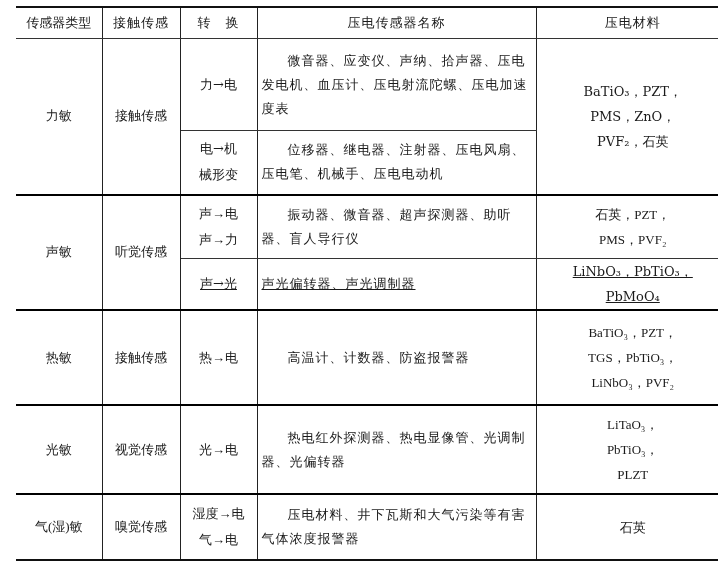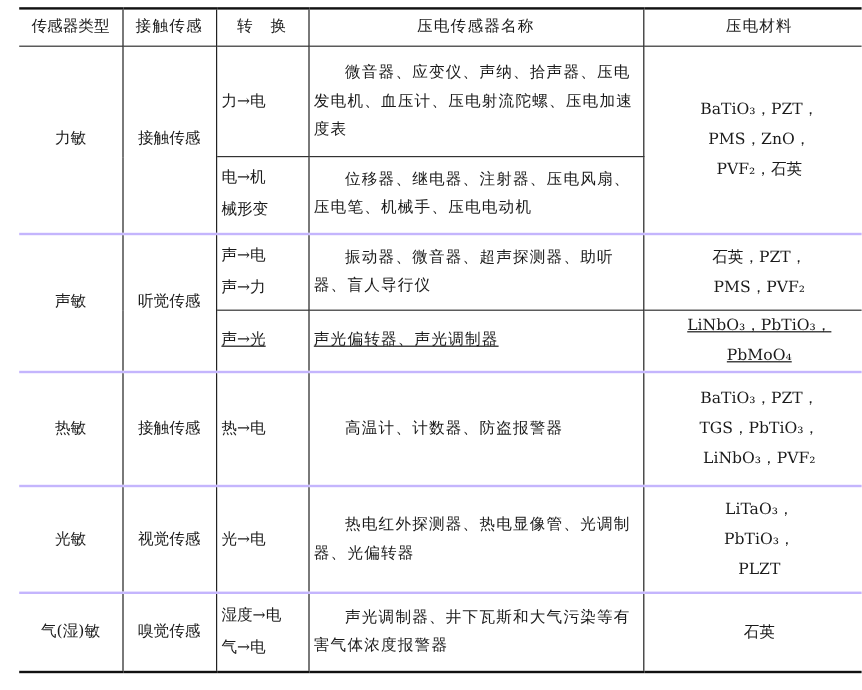--- a/index.html
+++ b/index.html
@@ -44,40 +44,42 @@
     table.main tr > :last-child { border-right: none; }
 
     table.main thead th {
       border-top: 2px solid #111;
       border-bottom: 1px solid #333;
       height: 30px;
       text-align: center;
       letter-spacing: 1px;
     }
     table.main tr.group-start td {
-      border-top: 2px solid #c4b5fd;
+      border-top: 2px solid #000000;
+      font-family: Liberation Serif, serif;
     }
     table.main tbody tr:last-child td,
     table.main td.last-row {
       border-bottom: 2px solid #111;
     }
     .center { text-align: center; }
     .name-cell {
       text-align: left;
       padding-left: 8px;
       padding-right: 6px;
       letter-spacing: 1px;
     }
     .indent { text-indent: 2em; }
     .mat-cell {
       text-align: center;
       padding-left: 10px;
       line-height: 25px;
     }
     .conv-cell {
+      text-align: center;
       line-height: 26px;
     }
     .line { display: block; }
   </style>
 </head>
 <body>
 
 <table class="main">
   <colgroup>
     <col class="c1">
@@ -170,19 +172,19 @@
       </td>
     </tr>
 
     <tr class="group-start" style="height:66px;">
       <td class="center" style="letter-spacing:0;">气(湿)敏</td>
       <td class="center">嗅觉传感</td>
       <td class="conv-cell">
         <span class="line">湿度→电</span>
         <span class="line">气→电</span>
       </td>
-      <td class="name-cell indent">声光调制器、井下瓦斯和大气污染等有害气体浓度报警器</td>
+      <td class="name-cell indent">压电材料、井下瓦斯和大气污染等有害气体浓度报警器</td>
       <td class="mat-cell">
         <span class="line">石英</span>
       </td>
     </tr>
   </tbody>
 </table>
 
 </body></html>

